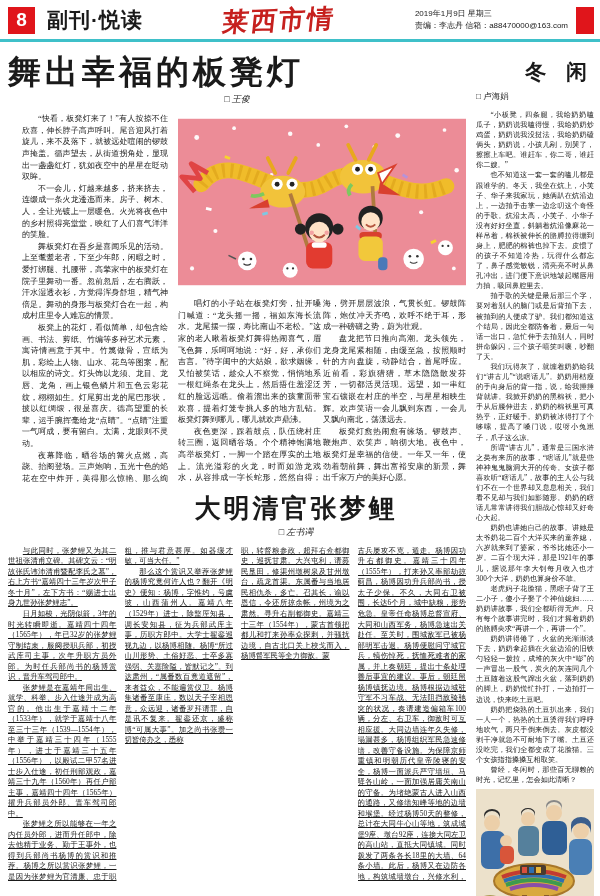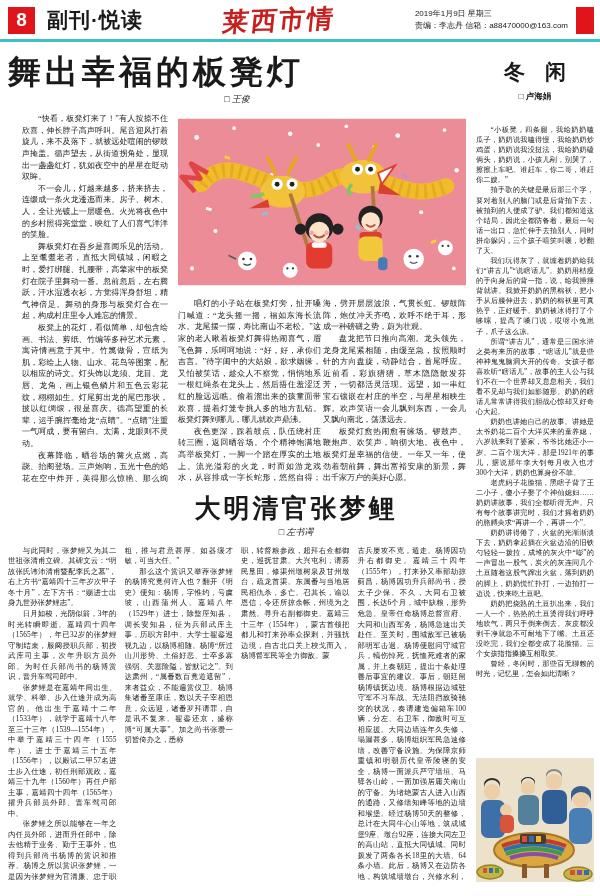--- a/index.html
+++ b/index.html
@@ -57,30 +57,30 @@
   .a1-col1 p, .a1-lower p{font-size:8px;line-height:1.45;}
   .cont-first p:first-child{text-indent:0;}
 
   
   .a2{margin-top:9px;}
   .a2-head{margin-left:118px;text-align:center;}
   .a2-title{
     font-family:"Liberation Sans",sans-serif;font-weight:900;font-size:26px;
     letter-spacing:3px;line-height:1.1;
   }
-  .a2-cols{display:flex;gap:8px;height:336px;margin-top:4px;}
+  .a2-cols{display:flex;gap:8px;height:336px;margin-top:4px;text-decoration:underline;}
   .a2-col{flex:1;min-width:0;overflow:hidden;}
   .a2-col p{font-size:7.4px;line-height:1.42;}
 
   
   .r-title{
     font-family:"Liberation Sans",sans-serif;font-weight:900;font-size:21px;
-    text-align:center;letter-spacing:7px;margin-top:14px;text-indent:7px;
-  }
-  .r-byline{text-align:center;font-size:8.5px;margin:5px 0 22px;font-weight:bold;}
+    text-align:right;letter-spacing:7px;margin-top:14px;text-indent:7px;
+  }
+  .r-byline{font-size:8.5px;margin:5px 0 7px;}
   .r-text{flex:1;overflow:hidden;}
   .r-text p{font-size:7.2px;line-height:1.4;}
   .r-img{width:118px;height:124px;display:block;margin-top:4px;}
 </style>
 </head>
 <body>
 
 <div class="header">
   <div class="pagenum">8</div>
   <div class="section-title">副刊·悦读</div>
@@ -98,21 +98,21 @@
 
   <div class="main">
 
     <div>
       <div class="a1-title">舞出幸福的板凳灯</div>
       <div class="byline">□ 王俊</div>
       <div class="a1-cols">
         <div class="a1-col1 tcol">
             <p>“快看，板凳灯来了！”有人按捺不住欣喜，伸长脖子高声呼叫。尾音迎风打着旋儿，来不及落下，就被远处喧闹的锣鼓声掩盖。循声望去，从街道拐角处，显现出一盏盏红灯，犹如夜空中的星星在眨动双眸。</p>
             <p>不一会儿，灯越来越多，挤来挤去，连缀成一条火龙逶迤而来。房子、树木、人，全让光镀上一层暖色。火光将夜色中的乡村照得亮堂堂，映红了人们喜气洋洋的笑脸。</p>
-            <p>舞板凳灯在吾乡是喜闻乐见的活动。上至耄耋老者，直抵大同镇城，闲暇之时，爱打绑腿、扎腰带，高擎家中的板凳灯在院子里舞动一番。忽前忽后，左右腾跃，汗水湿透衣衫，方觉得浑身舒坦，精气神倍足。舞动的身形与板凳灯合在一起，构成村庄里令人难忘的情景。</p>
+            <p>舞板凳灯在吾乡是喜闻乐见的活动。上至耄耋老者，下至少年郎，闲暇之时，爱打绑腿、扎腰带，高擎家中的板凳灯在院子里舞动一番。忽前忽后，左右腾跃，汗水湿透衣衫，方觉得浑身舒坦，精气神倍足。舞动的身形与板凳灯合在一起，构成村庄里令人难忘的情景。</p>
             <p>板凳上的花灯，看似简单，却包含绘画、书法、剪纸、竹编等多种艺术元素，寓诗情画意于其中。竹篾做骨，宣纸为肌，彩绘上人物、山水、花鸟等图案，配以相应的诗文。灯头饰以龙须、龙目、龙唇、龙角，画上银色鳞片和五色云彩花纹，栩栩如生。灯尾剪出龙的尾巴形状，披以红绸缎，很是喜庆。德高望重的长辈，运手腕挥毫给龙“点睛”。“点睛”注重一气呵成，要有留白。太满，龙眼则不灵动。</p>
             <p>夜幕降临，晒谷场的篝火点燃，高跷、抬阁登场。三声炮响，五光十色的焰花在空中炸开，美得那么惊艳、那么绚烂。顿时鼓乐声动，光焰滚滚。就此，“火树银花不夜天”的盛况拉开帷幕。</p>
           </div>
         <div class="a1-right">
 
           <svg class="a1-img" viewBox="0 0 308 178">
             <rect width="308" height="178" fill="#ec8c97"></rect>
             <g fill="#ffffff" opacity="0.95">
               <circle cx="20" cy="20" r="2.6"></circle>
                 <circle cx="60" cy="10" r="2"></circle>
@@ -248,20 +248,21 @@
           </div>
       </div>
     </div>
   </div>
 
   <div class="rightcol">
     <div class="r-title">冬 闲</div>
     <div class="r-byline">□ 卢海娟</div>
     <div class="r-text">
         <p>“小板凳，四条腿，我给奶奶嗑瓜子，奶奶说我嗑得慢，我给奶奶炒鸡蛋，奶奶说我没挝法，我给奶奶磕俩头，奶奶说，小孩儿剐，别哭了，擦擦上车吧。谁赶车，你二哥，谁赶你二嫂。”</p>
+        <p>也不知道这一套一套的嗑儿都是跟谁学的。冬天，我坐在炕上，小芙子、华子来我家玩，她俩趴在炕沿边上，一边拍手击掌一边念叨这个奇怪的手歌。炕沿太高，小芙子、小华子没有好好坐直，斜躺着炕沿像麻花一样吊着，棉袄被伸长的胳膊拉得绷到身上，肥肥的棉裤也掉下去。皮惯了的孩子不知道冷热，玩得什么都忘了，鼻子感觉敏锐，清亮亮不时从鼻孔冲出，进门便下意识地皱起嘴唇用力抽，吸回鼻腔里去。</p>
         <p>拍手歌的关键是最后那三个字，要对着别人的脑门或是后背拍下去，被拍到的人便成了驴。我们都知道这个结局，因此全都防备着，最后一句话一出口，急忙伸手去拍别人，同时拼命躲闪，三个孩子嘻笑叫嚷，吵翻了天。</p>
         <p>我们玩得灰了，就缠着奶奶给我们“讲古儿”“说瞎话儿”。奶奶用枯瘦的手向身后的背一指，说，给我捶捶背就讲。我掀开奶奶的黑棉袄，把小手从后腰伸进去，奶奶的棉袄里可真热乎，正好暖手。奶奶被冰得打了个哆嗦，提高了嗓门说，哎呀小兔崽子，爪子这么凉。</p>
         <p>所谓“讲古儿”，通常是三国水浒之类有来历的故事，“瞎话儿”就是些神神鬼鬼脑洞大开的传奇。女孩子都喜欢听“瞎话儿”，故事的主人公与我们不在一个世界却又息息相关，我们看不见却与我们如影随形。奶奶的瞎话儿常常讲得我们胆战心惊却又好奇心大起。</p>
         <p>奶奶也讲她自己的故事。讲她是太爷奶花二百个大洋买来的童养媳，六岁就来到了婆家，爷爷比她还小一岁。二百个现大洋，那是1921年的事儿，据说那年李大钊每月收入也才300个大洋，奶奶也算身价不菲。</p>
         <p>老虎妈子花脸猫，黑瞎子背了王二小子，傻小子娶了个神仙媳妇……奶奶讲故事，我们全都听得无声。只有每个故事讲完时，我们才摇着奶奶的胳膊央求“再讲一个，再讲一个”。</p>
         <p>奶奶讲得倦了，火盆的光渐渐淡下去，奶奶拿起插在火盆边沿的旧铁勺轻轻一拨拉，成堆的灰火中“嘭”的一声冒出一股气，炭火的灰连同几个土豆随着这股气蹿出火盆，落到奶奶的脚上，奶奶慌忙扑打，一边拍打一边说，快来吃土豆吧。</p>
         <p>奶奶把烧熟的土豆扒出来，我们一人一个，热热的土豆烫得我们呼呼地吹气，两只手倒来倒去。灰皮都没剥干净就急不可耐地下了嘴。土豆还没吃完，我们全都变成了花脸猫。三个女孩指指搡搡互相取笑。</p>
         <p>曾经，冬闲时，那些百无聊赖的时光，记忆里，怎会如此清晰？</p>
       </div>
 

